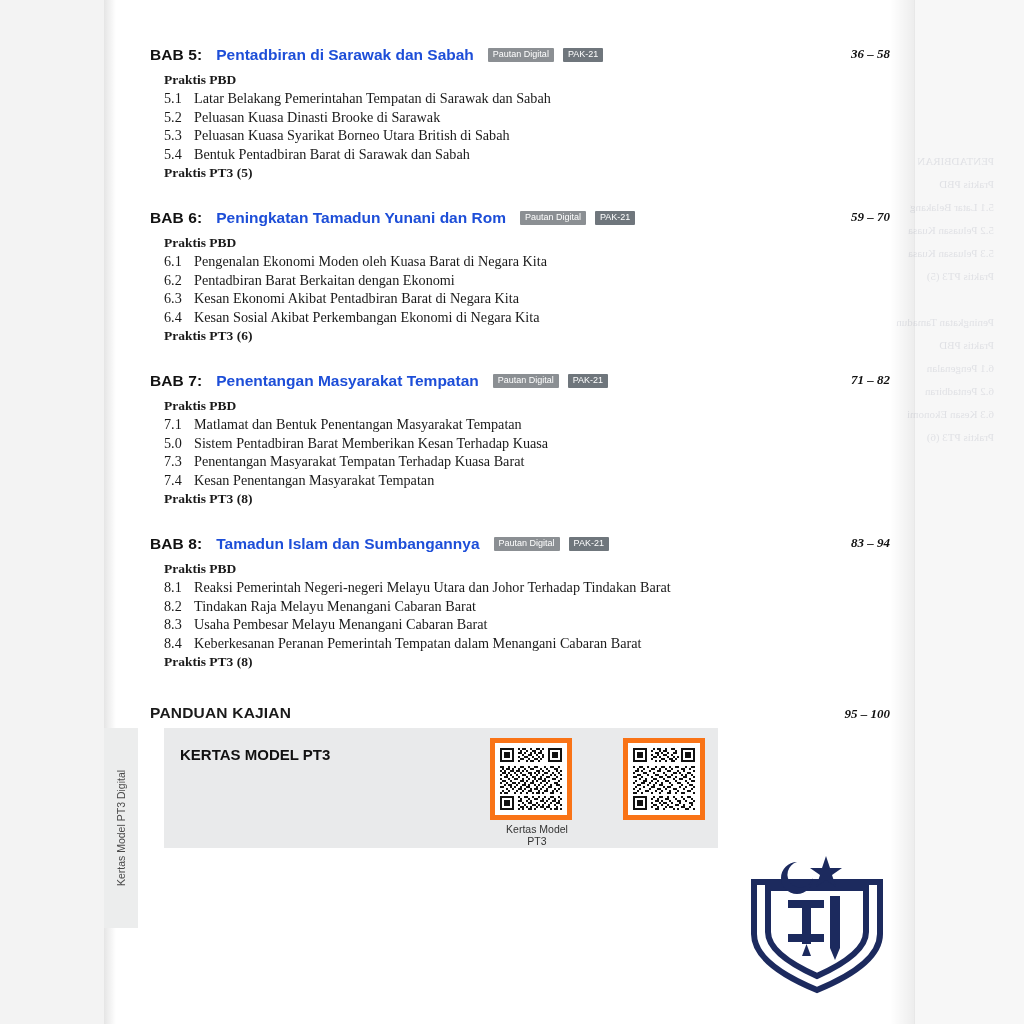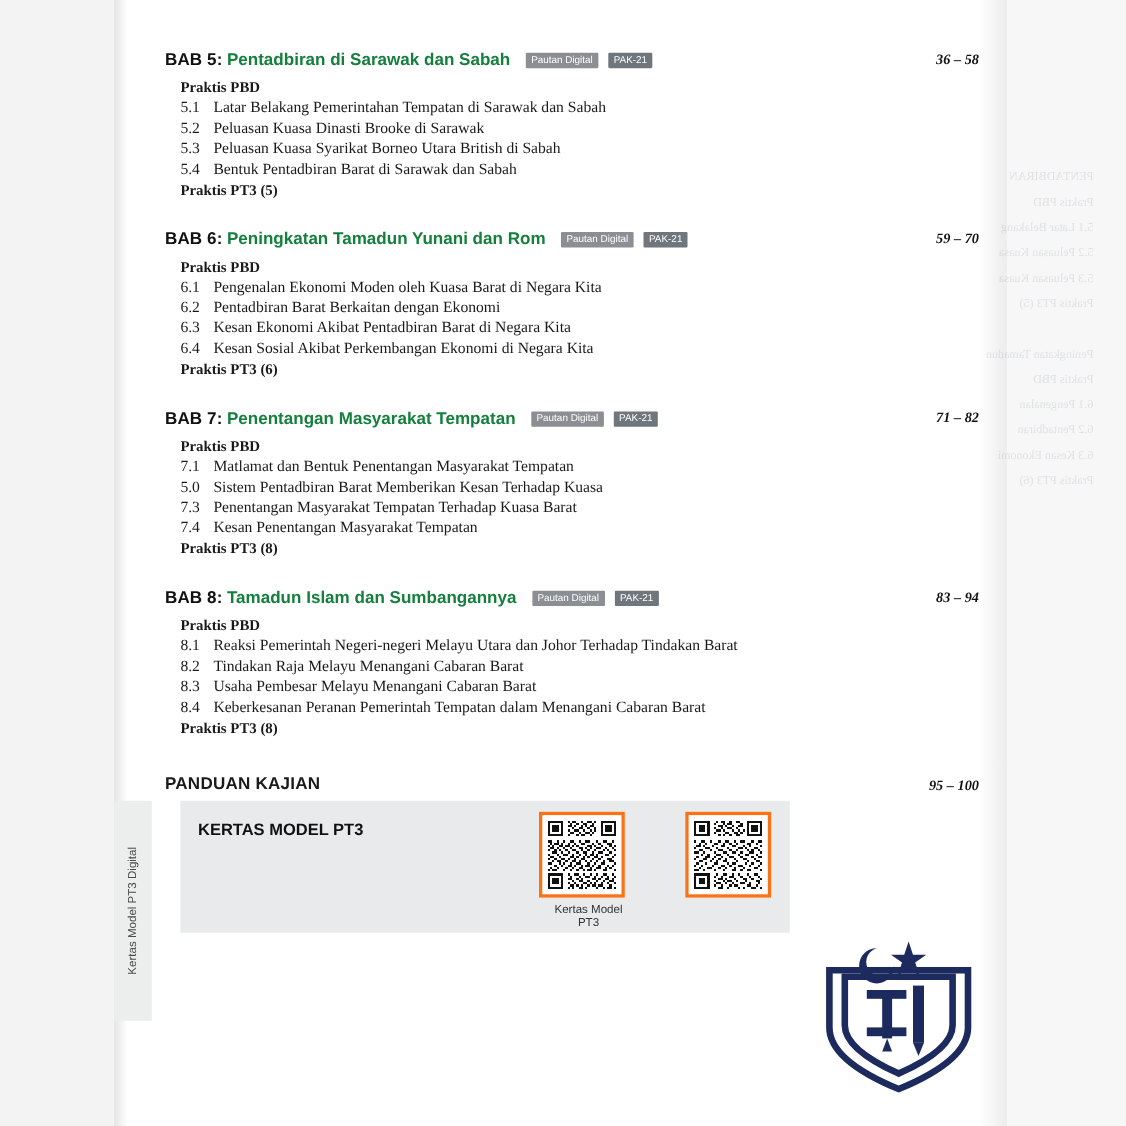--- a/index.html
+++ b/index.html
@@ -91,23 +91,23 @@
     font-weight: bold;
     font-size: 15.5px;
     letter-spacing: 0.1px;
     white-space: nowrap;
     color: #111;
   }
   .chap-title {
     font-family: "Liberation Sans", sans-serif;
     font-weight: bold;
     font-size: 15.5px;
-    margin-left: 4px;
+    margin-left: 14px;
     white-space: nowrap;
-    color: #15803d;
+    color: #1d4ed8;
   }
   .badges {
     display: flex;
     align-items: center;
     margin-left: 14px;
     gap: 9px;
   }
   .badge {
     font-family: "Liberation Sans", sans-serif;
     font-size: 9px;
@@ -226,21 +226,21 @@
     right: 0px;
     top: 8px;
     width: 230px;
     height: 112px;
   }
   .qr-box {
     position: absolute;
     width: 66px;
     height: 66px;
     background: #ffffff;
-    border: 3px solid #f97316;
+    border: 5px solid #f97316;
     padding: 3px;
     box-sizing: content-box;
   }
   .qr-box.one { left: 2px; top: 2px; }
   .qr-box.two { left: 135px; top: 2px; }
   .qr-cap {
     position: absolute;
     left: -6px;
     top: 80px;
     width: 96px;

